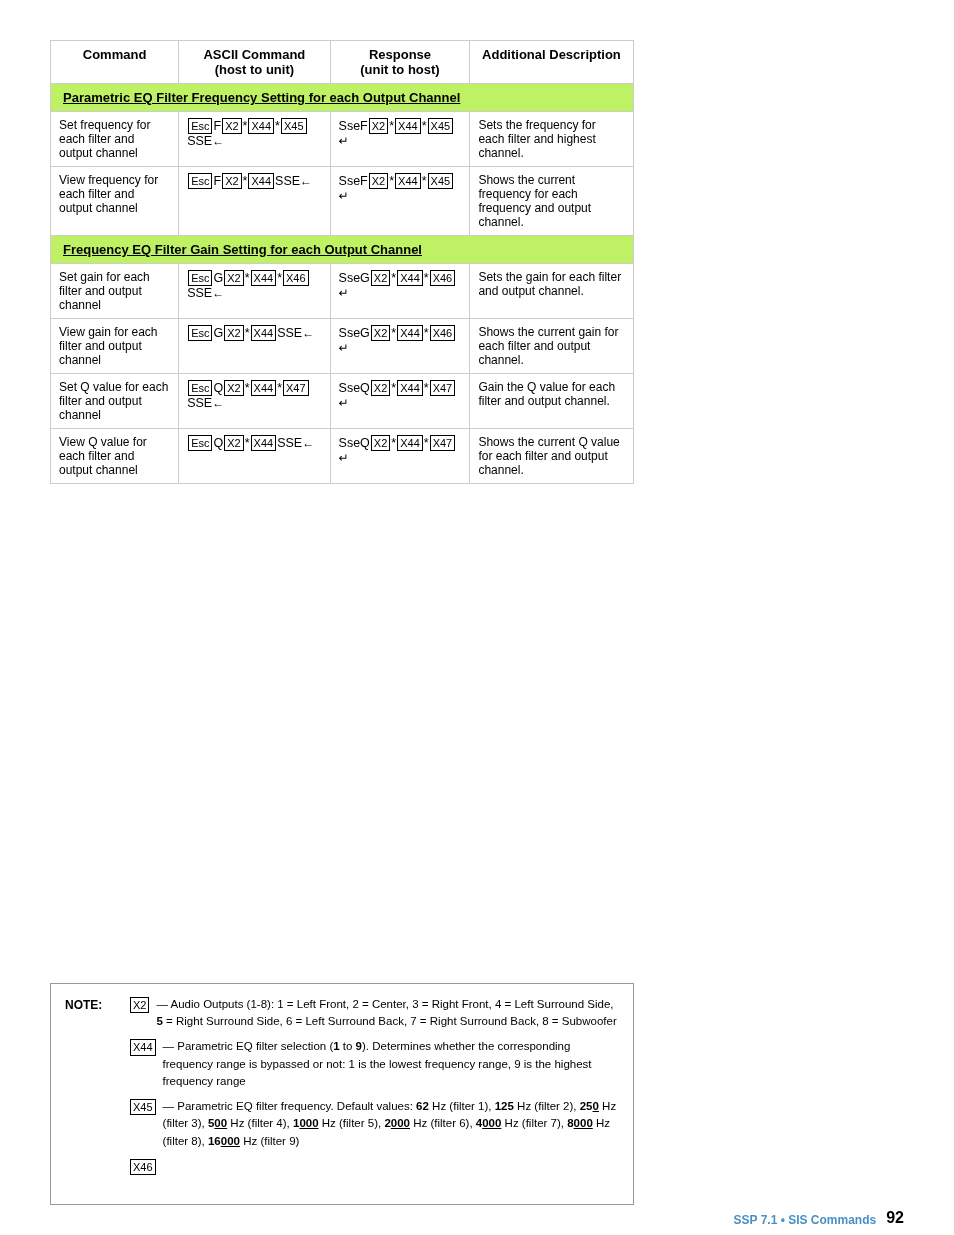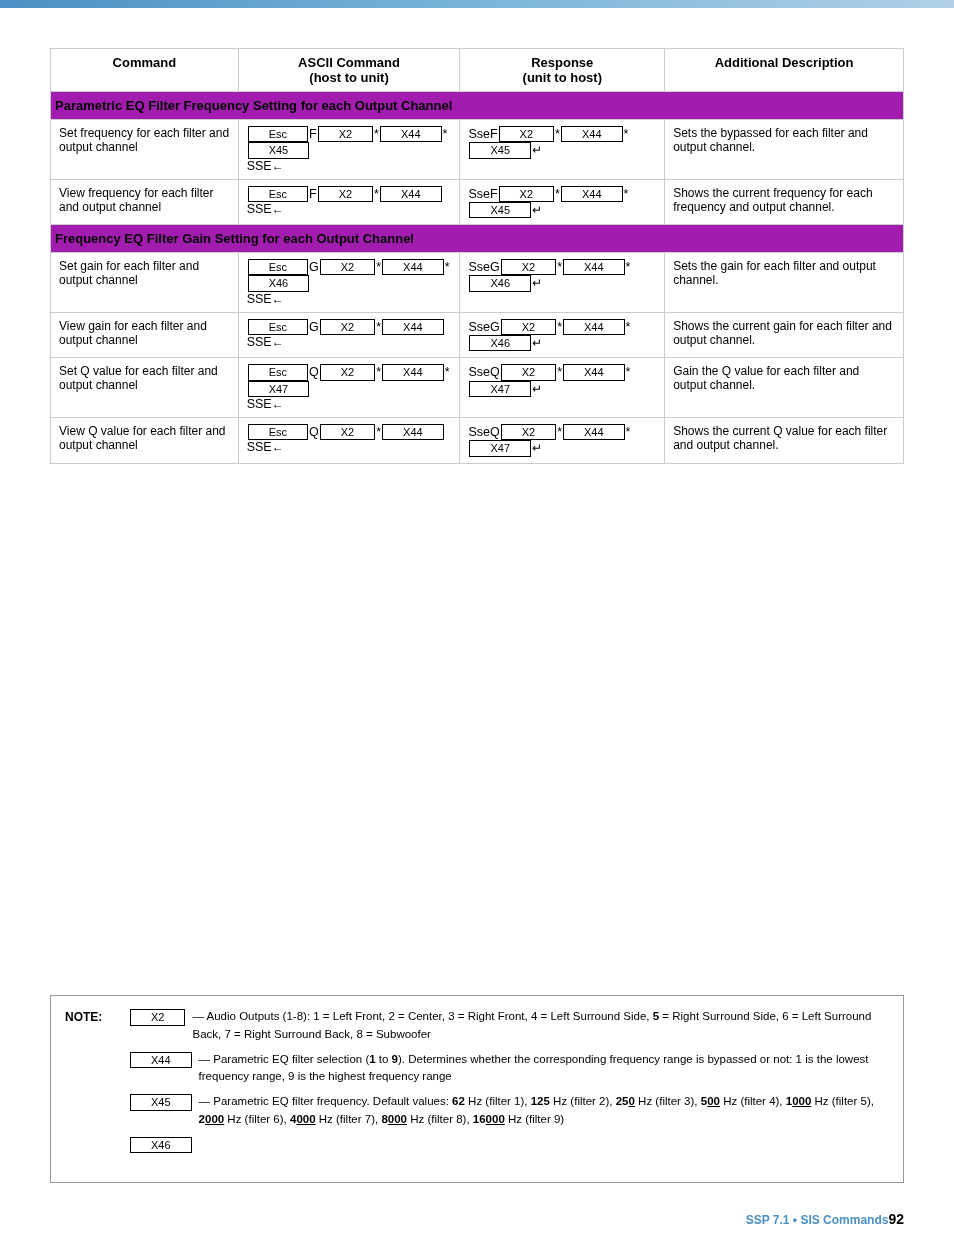--- a/index.html
+++ b/index.html
@@ -11,21 +11,21 @@
       width: 954px;
       min-height: 1235px;
       padding: 0;
     }
 
     .page-wrapper {
       width: 954px;
       min-height: 1235px;
       background: #fff;
       display: flex;
-      flex-direction: column;
+      flex-direction: row;
     }
 
     .top-bar {
       height: 8px;
       background: linear-gradient(to right, #4a90c4, #7ab5d8, #b0d0e8);
     }
 
     .content-area {
       flex: 1;
       padding: 40px 50px 20px 50px;
@@ -48,56 +48,57 @@
     }
 
     table thead th {
       font-weight: bold;
       background: #fff;
       font-size: 13px;
     }
 
     .section-header td {
       font-weight: bold;
-      background: #a21caf;
+      background: #bef264;
       font-size: 13px;
-      padding: 6px 4px;
+      padding: 6px 12px;
+      text-decoration: underline;
     }
 
     .section-header td[colspan] {
       border-bottom: 1px solid #ccc;
     }
 
     .cmd-cell {
       font-family: Arial, sans-serif;
       font-size: 12.5px;
     }
 
     .kbd {
       display: inline-block;
       border: 1px solid #000;
-      padding: 0px 20px;
+      padding: 0px 2px;
       font-size: 11px;
       font-family: Arial, sans-serif;
       line-height: 1.3;
       margin: 0 1px;
     }
 
     .arrow-sym {
       font-size: 12px;
     }
 
     
     .note-area {
       margin-top: auto;
       border: 1px solid #999;
       padding: 12px 14px;
       font-size: 11.5px;
       line-height: 1.5;
-      margin-bottom: 0;
+      margin-bottom: 10px;
     }
 
     .note-label {
       font-weight: bold;
       font-size: 12px;
     }
 
     .note-row {
       display: flex;
       margin-bottom: 8px;
@@ -134,21 +135,22 @@
     }
 
     .footer-bar .footer-title {
       color: #4a90c4;
       font-weight: bold;
       font-size: 12px;
     }
 
     .footer-bar .page-num {
       font-weight: bold;
-      font-size: 14px;
+      font-size: 16px;
+      margin-left: 10px;
     }
 
     .bold { font-weight: bold; }
   </style>
 </head>
 <body>
 
 <div class="page-wrapper">
   <div class="top-bar"></div>
 
@@ -170,21 +172,21 @@
         </tr>
         <tr>
           <td>Set frequency for each filter and output channel</td>
           <td class="cmd-cell">
             <span class="kbd">Esc</span>F<span class="kbd">X2</span>*<span class="kbd">X44</span>*<span class="kbd">X45</span><br>
             SSE<span class="arrow-sym">←</span>
           </td>
           <td class="cmd-cell">
             SseF<span class="kbd">X2</span>*<span class="kbd">X44</span>*<span class="kbd">X45</span><span class="arrow-sym">↵</span>
           </td>
-          <td>Sets the bypassed for each filter and output channel.</td>
+          <td>Sets the frequency for each filter and highest channel.</td>
         </tr>
         <tr>
           <td>View frequency for each filter and output channel</td>
           <td class="cmd-cell">
             <span class="kbd">Esc</span>F<span class="kbd">X2</span>*<span class="kbd">X44</span>SSE<span class="arrow-sym">←</span>
           </td>
           <td class="cmd-cell">
             SseF<span class="kbd">X2</span>*<span class="kbd">X44</span>*<span class="kbd">X45</span><span class="arrow-sym">↵</span>
           </td>
           <td>Shows the current frequency for each frequency and output channel.</td>

